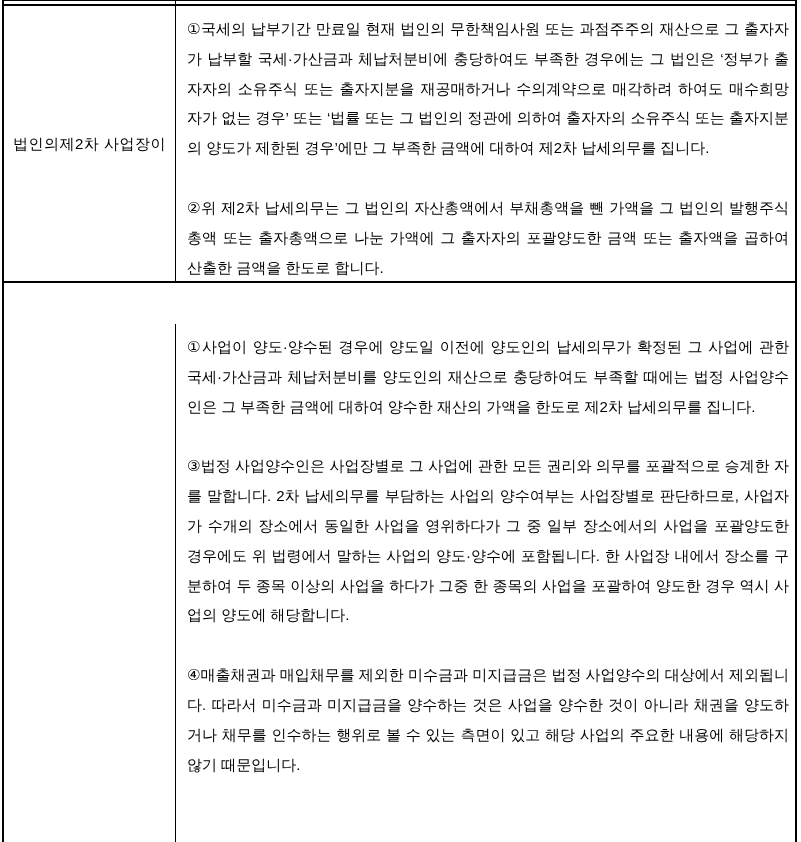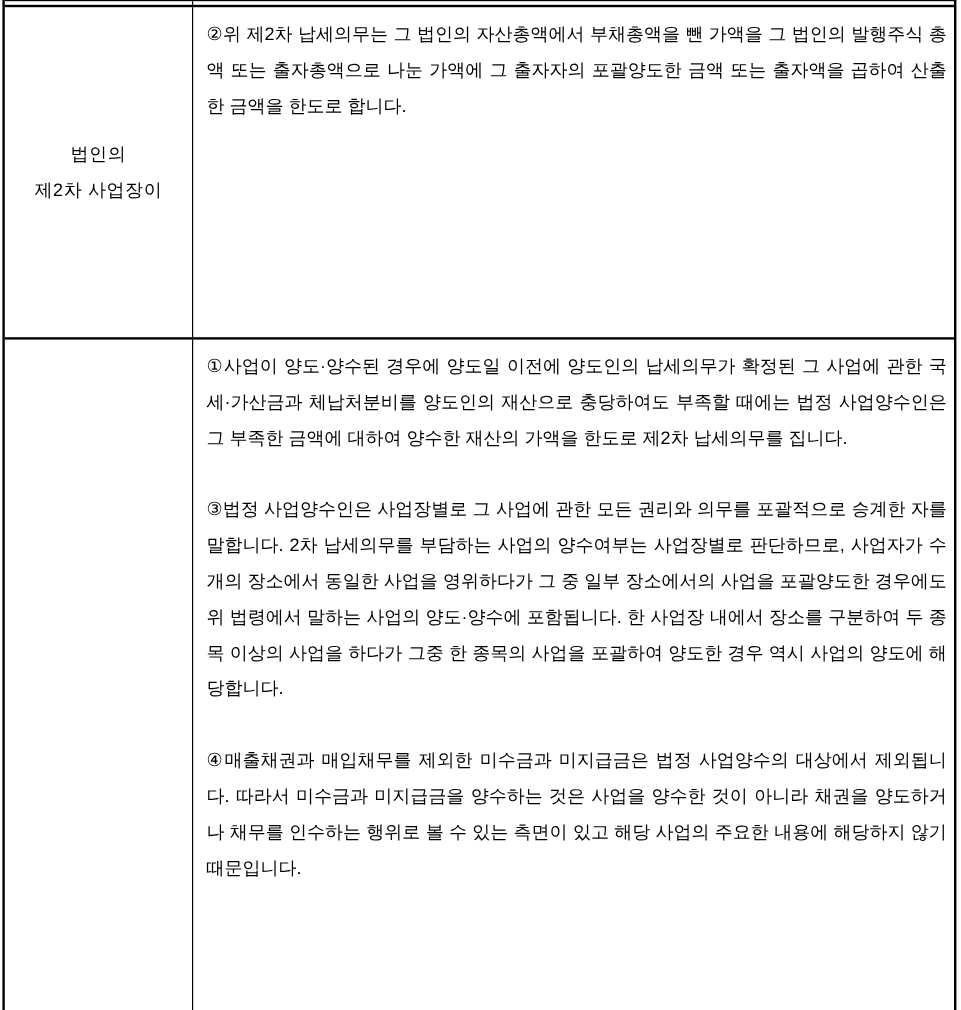--- a/index.html
+++ b/index.html
@@ -40,28 +40,29 @@
     border-bottom: 2px solid #000;
     flex-shrink: 0;
   }
   .row-1 {
     height: 277px;
     border-bottom: 2px solid #000;
     flex-shrink: 0;
   }
   .row-2 {
     flex: 1;
+    margin-top: 41px;
   }
   .cell-label {
-    width: 157px;
+    width: 172px;
     flex-shrink: 0;
     box-sizing: border-box;
     border-right: 1px solid #000;
     display: flex;
-    flex-direction: column;
+    flex-direction: row;
     justify-content: center;
     align-items: center;
     text-align: center;
     font-size: 15px;
     line-height: 30px;
     letter-spacing: 0.5px;
   }
   .cell-body {
     flex: 1;
     box-sizing: border-box;
@@ -89,20 +90,21 @@
       <div class="cell-label"></div>
       <div class="cell-body"></div>
     </div>
 
     <div class="row row-1">
       <div class="cell-label">
         <span>법인의</span>
         <span>제2차 사업장이</span>
       </div>
       <div class="cell-body">
+        <p>①국세의 납부기간 만료일 현재 법인의 무한책임사원 또는 과점주주의 재산으로 그 출자자가 납부할 국세·가산금과 체납처분비에 충당하여도 부족한 경우에는 그 법인은 ‘정부가 출자자의 소유주식 또는 출자지분을 재공매하거나 수의계약으로 매각하려 하여도 매수희망자가 없는 경우’ 또는 ‘법률 또는 그 법인의 정관에 의하여 출자자의 소유주식 또는 출자지분의 양도가 제한된 경우’에만 그 부족한 금액에 대하여 제2차 납세의무를 집니다.</p>
         <p>②위 제2차 납세의무는 그 법인의 자산총액에서 부채총액을 뺀 가액을 그 법인의 발행주식 총액 또는 출자총액으로 나눈 가액에 그 출자자의 포괄양도한 금액 또는 출자액을 곱하여 산출한 금액을 한도로 합니다.</p>
       </div>
     </div>
 
     <div class="row row-2">
       <div class="cell-label"></div>
       <div class="cell-body">
         <p>①사업이 양도·양수된 경우에 양도일 이전에 양도인의 납세의무가 확정된 그 사업에 관한 국세·가산금과 체납처분비를 양도인의 재산으로 충당하여도 부족할 때에는 법정 사업양수인은 그 부족한 금액에 대하여 양수한 재산의 가액을 한도로 제2차 납세의무를 집니다.</p>
         <p>③법정 사업양수인은 사업장별로 그 사업에 관한 모든 권리와 의무를 포괄적으로 승계한 자를 말합니다. 2차 납세의무를 부담하는 사업의 양수여부는 사업장별로 판단하므로, 사업자가 수개의 장소에서 동일한 사업을 영위하다가 그 중 일부 장소에서의 사업을 포괄양도한 경우에도 위 법령에서 말하는 사업의 양도·양수에 포함됩니다. 한 사업장 내에서 장소를 구분하여 두 종목 이상의 사업을 하다가 그중 한 종목의 사업을 포괄하여 양도한 경우 역시 사업의 양도에 해당합니다.</p>
         <p>④매출채권과 매입채무를 제외한 미수금과 미지급금은 법정 사업양수의 대상에서 제외됩니다. 따라서 미수금과 미지급금을 양수하는 것은 사업을 양수한 것이 아니라 채권을 양도하거나 채무를 인수하는 행위로 볼 수 있는 측면이 있고 해당 사업의 주요한 내용에 해당하지 않기 때문입니다.</p>

